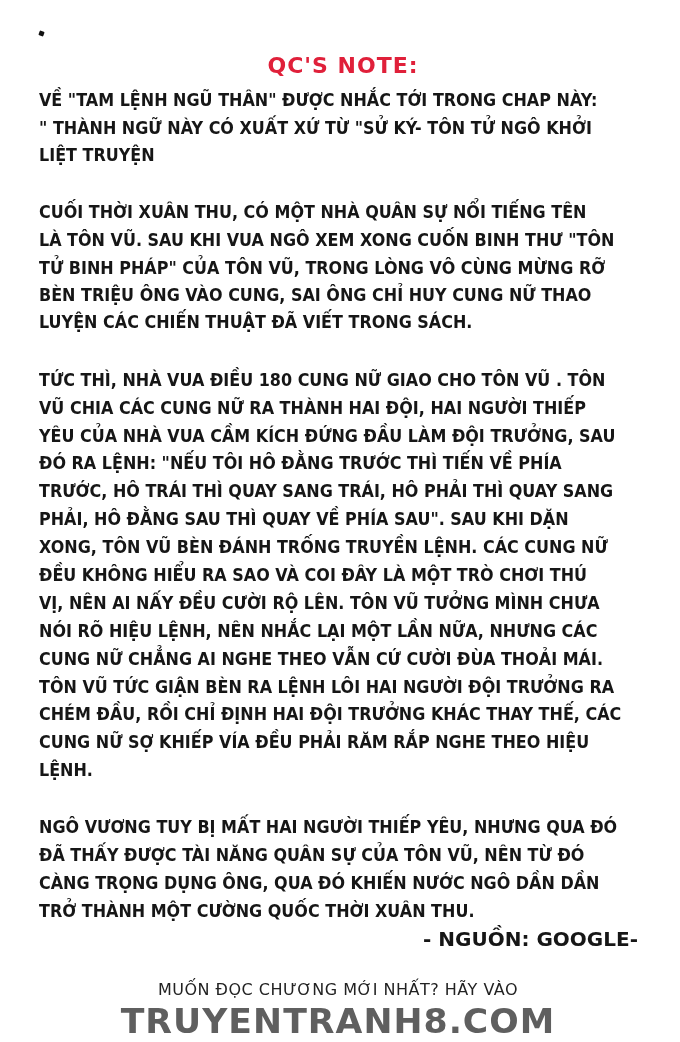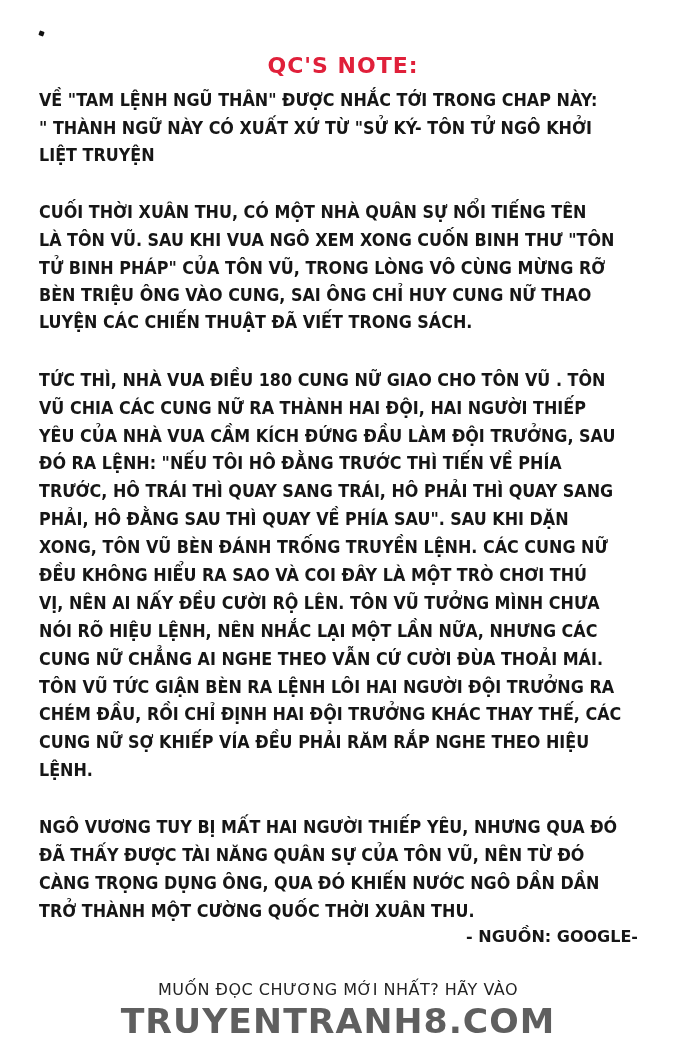--- a/index.html
+++ b/index.html
@@ -51,21 +51,21 @@
       transform-origin: left center;
       transform: scaleX(0.93);
     }
     .source {
       position: absolute;
       right: 42px;
       top: 927px;
       white-space: nowrap;
       font-family: "DejaVu Sans", sans-serif;
       font-weight: bold;
-      font-size: 16px;
+      font-size: 20px;
       color: #161616;
     }
     .promo {
       position: absolute;
       left: 0;
       width: 680px;
       text-align: center;
       white-space: nowrap;
     }
     .promo-line1 {

